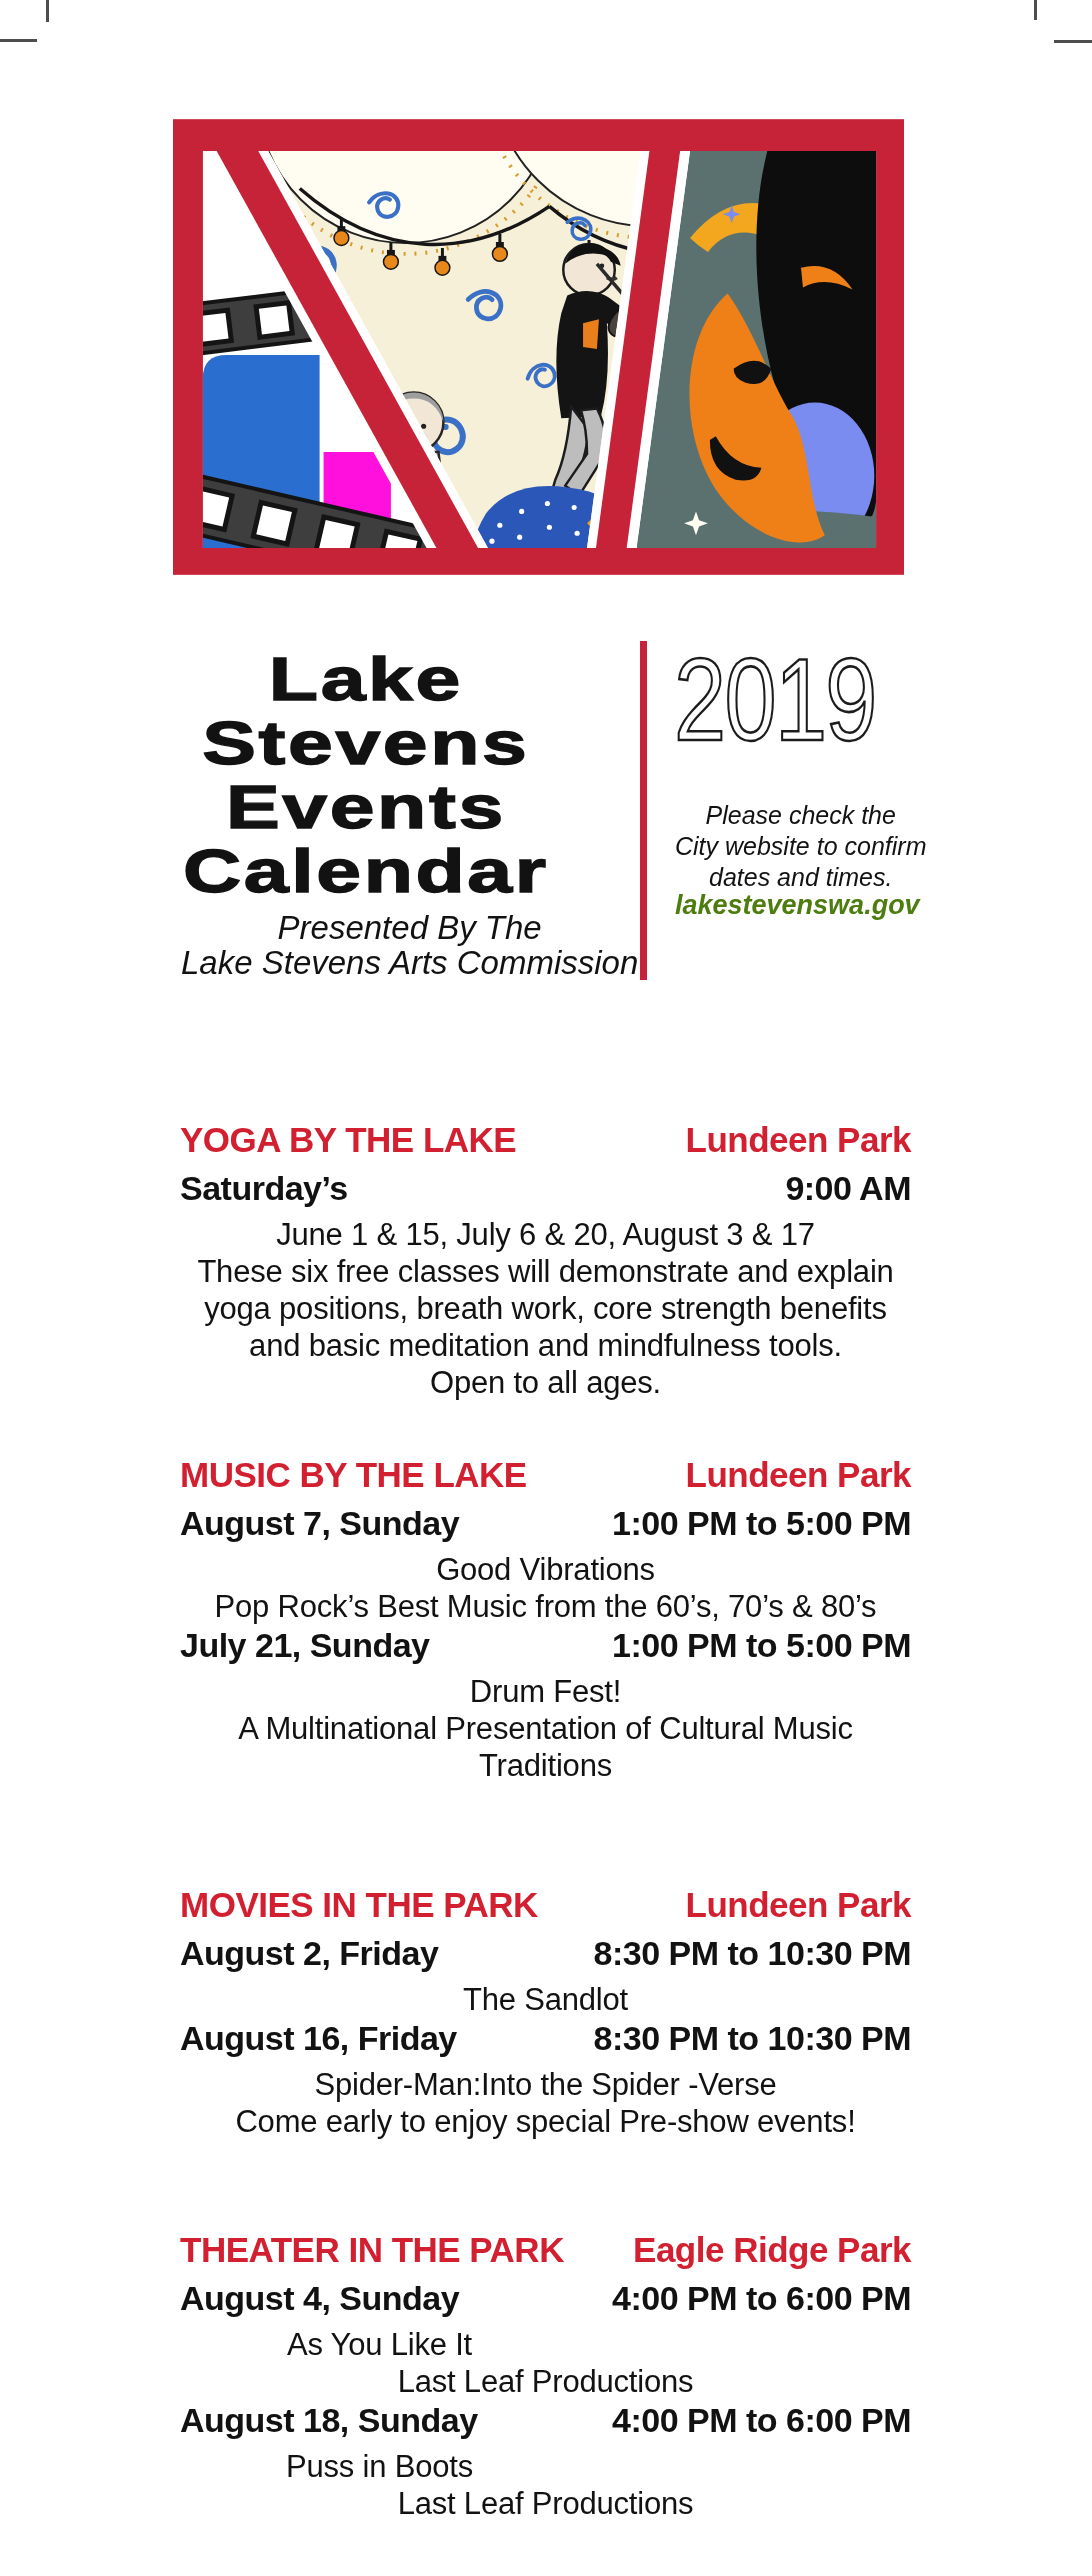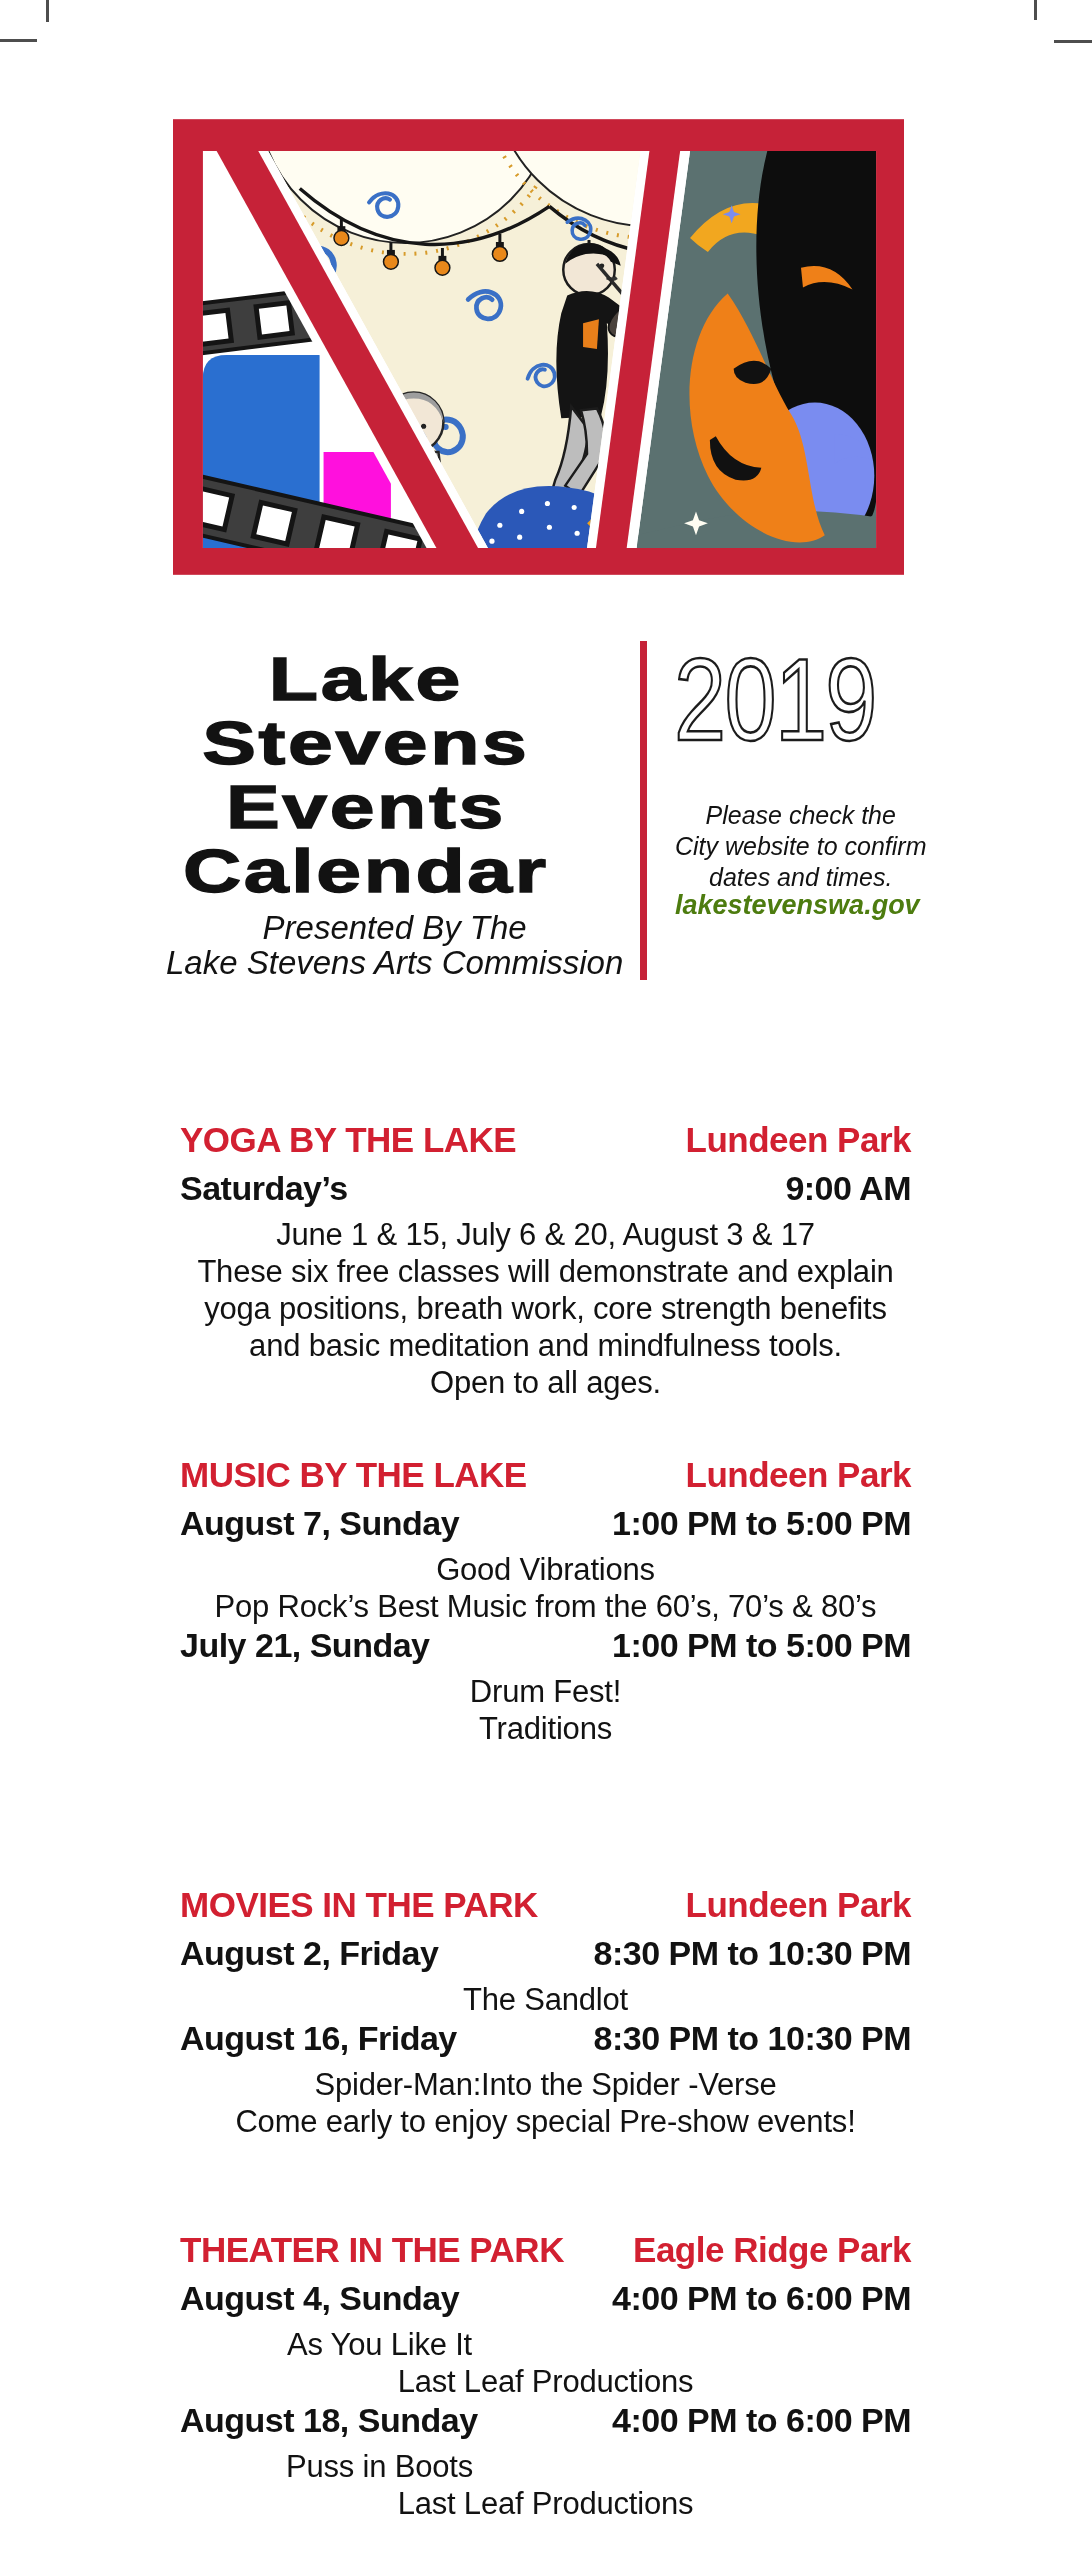--- a/index.html
+++ b/index.html
@@ -18,21 +18,21 @@
   .cm-tr-v{left:1034px;top:0;width:3px;height:20px;}
   .cm-tr-h{left:1054px;top:40px;width:39px;height:3px;}
 
   .artwork{position:absolute;left:173px;top:119px;width:731px;height:456px;}
 
   .title-block{position:absolute;left:183px;top:647px;}
   .main-title{
     font-weight:bold;font-size:62px;line-height:64px;letter-spacing:2px;color:#121212;
     transform:scaleX(1.3);transform-origin:0 0;white-space:nowrap;
   }
-  .subtitle{position:absolute;left:166px;top:910px;font-style:italic;font-size:33px;line-height:35px;color:#121212;white-space:nowrap;}
+  .subtitle{position:absolute;left:181px;top:910px;font-style:italic;font-size:33px;line-height:35px;color:#121212;white-space:nowrap;}
 
   .divider{position:absolute;left:640px;top:641px;width:7px;height:339px;background:var(--red-frame);}
 
   .year{
     position:absolute;left:674px;top:644px;font-size:117px;line-height:111px;font-weight:400;
     letter-spacing:-2px;color:#1c1c1c;transform:scaleX(0.8);transform-origin:0 0;white-space:nowrap;
   }
   .note{position:absolute;left:675px;top:800px;font-style:italic;font-size:25px;line-height:31px;color:#121212;white-space:nowrap;}
   .website{position:absolute;left:675px;top:890px;font-style:italic;font-weight:bold;font-size:27px;color:#4d7c0f;white-space:nowrap;}
 
@@ -293,20 +293,21 @@
       </div>
       <div class="detail">Good Vibrations</div>
       <div class="detail">Pop Rock’s Best Music from the 60’s, 70’s &amp; 80’s</div>
     </div>
     <div class="event">
       <div class="ev-head">
         <span>July 21, Sunday</span>
         <span>1:00 PM to 5:00 PM</span>
       </div>
       <div class="detail">Drum Fest!</div>
+      <div class="detail">A Multinational Presentation of Cultural Music</div>
       <div class="detail">Traditions</div>
     </div>
   </div>
 
   <div class="sec" style="top:1885px">
     <div class="sec-head">
       <span>MOVIES IN THE PARK</span>
       <span>Lundeen Park</span>
     </div>
     <div class="event">

